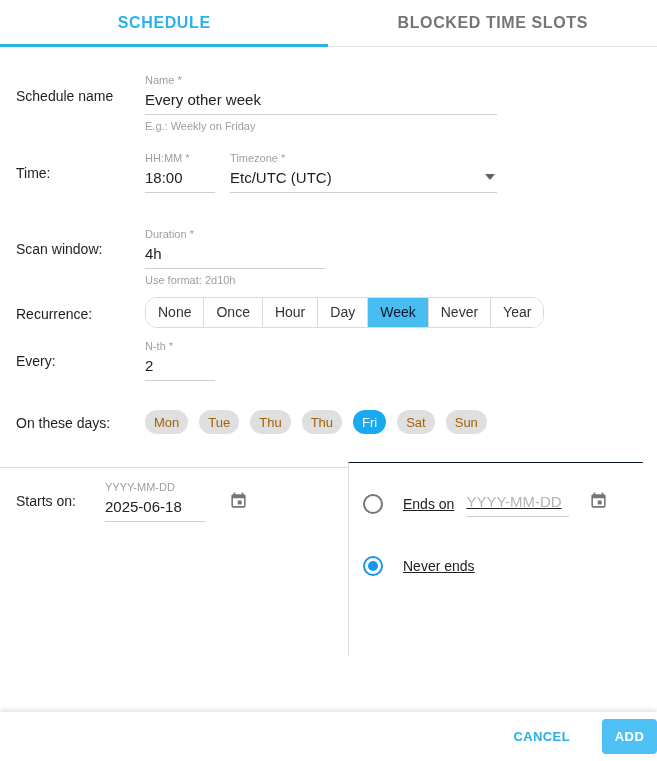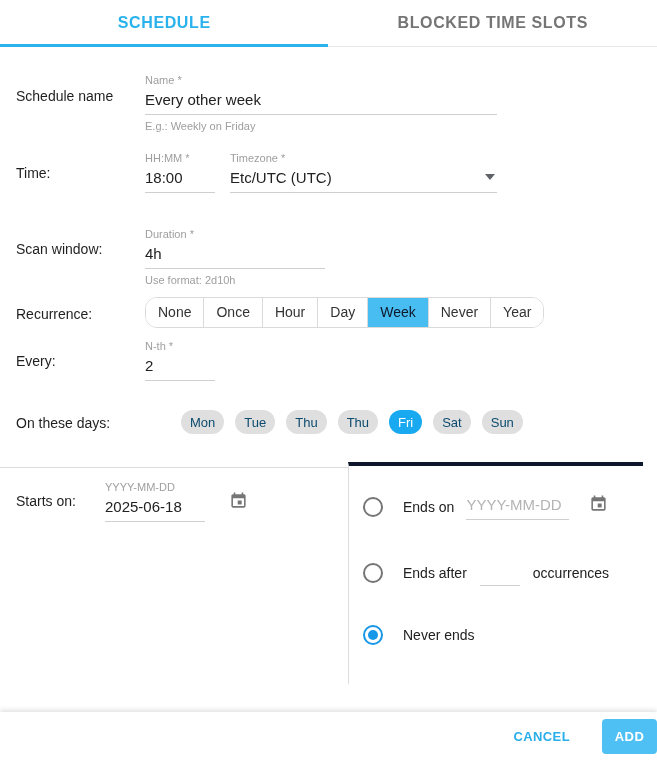--- a/index.html
+++ b/index.html
@@ -49,36 +49,36 @@
   .seg button {
     border:0; border-left:1px solid #dadada; background:#fff; color:#333;
     font-family:inherit; font-size:14px; padding:0 12px; cursor:pointer; line-height:29px;
   }
   .seg button:first-child { border-left:0; }
   .seg button.active { background:#47bdf2; color:#0f172a; }
 
   .row-every { margin-top:12px; } .row-every .row-label { padding-top:13px; }
   .in-nth { width:70px; }
 
-  .row-days { margin-top:29px;gap:36px; } .row-days .row-label { padding-top:5px; }
+  .row-days { margin-top:29px; } .row-days .row-label { padding-top:5px; }
   .chips { display:flex; }
   .chip { height:24px; padding:0 9px; margin-right:11px; border-radius:12px;
-    background:#dfdfdf; color:#0c4a6e; font-size:13px; display:flex; align-items:center; cursor:pointer; }
+    background:#dfdfdf; color:#a16207; font-size:13px; display:flex; align-items:center; cursor:pointer; }
   .chip.active { background:#18a9f0; color:#fff; }
 
   
   .bottom { display:flex; margin-top:33px; align-items:flex-start; }
   .bottom-left { width:348px; flex:none; border-top:1px solid #dcdcdc; padding:13px 0 0 16px; display:flex; }
   .bottom-left .row-label { width:89px; padding-top:12px; }
   .in-starts { width:100px; }
   .cal-btn { background:none; border:0; padding:0; margin:10px 0 0 24px; cursor:pointer; height:20px; }
 
   .bottom-right { flex:1; margin-right:14px; position:relative; top:-5px;
-    border-top:4px solid #0f172a; border-left:1px solid #dcdcdc;
-    min-height:194px; padding:27px 0 0 14px; }
+    border-top:1px solid #0f172a; border-left:1px solid #dcdcdc;
+    min-height:194px; padding:27px 0 0 14px;text-decoration:underline; }
   .radio-row { display:flex; align-items:center; margin-bottom:39px; min-height:20px; }
   .radio { width:20px; height:20px; border:2px solid #757575; border-radius:50%; position:relative; flex:none; cursor:pointer; }
   .radio.sel { border-color:#1797e8; }
   .radio.sel::after { content:""; position:absolute; left:3px; top:3px; width:10px; height:10px;
     border-radius:50%; background:#1797e8; }
   .radio-label { margin-left:20px; font-size:14px; color:#212121; }
   .in-endson { width:103px; margin-left:12px; font-size:14px; padding:2px 0 6px; }
   .cal-btn2 { background:none; border:0; padding:0; margin-left:20px; cursor:pointer; height:20px; position:relative; top:-3px; }
   .in-occ { width:40px; margin-left:13px; font-size:14px; padding:2px 0 6px; }
   .occ-suffix { margin-left:13px; font-size:14px; }
@@ -194,26 +194,20 @@
       <button class="cal-btn2">
         <span>
           <svg width="19" height="19" viewBox="0 0 24 24" fill="#757575">
               <path d="M19 4h-1V2h-2v2H8V2H6v2H5c-1.1 0-2 .9-2 2v13c0 1.1.9 2 2 2h14c1.1 0 2-.9 2-2V6c0-1.1-.9-2-2-2zm0 15H5V9h14v10z"></path>
               <rect x="11" y="12" width="5" height="5"></rect>
             </svg>
         </span>
       </button>
     </div>
 
-    <div class="radio-row">
-      <div class="radio"></div>
-      <div class="radio-label">Ends after</div>
-      <input class="line in-occ" type="text" style="">
-      <div class="occ-suffix">occurrences</div>
-    </div>
 
     <div class="radio-row">
       <div class="radio sel"></div>
       <div class="radio-label">Never ends</div>
     </div>
 
   </div>
 </div>
 
 <div class="footer">

